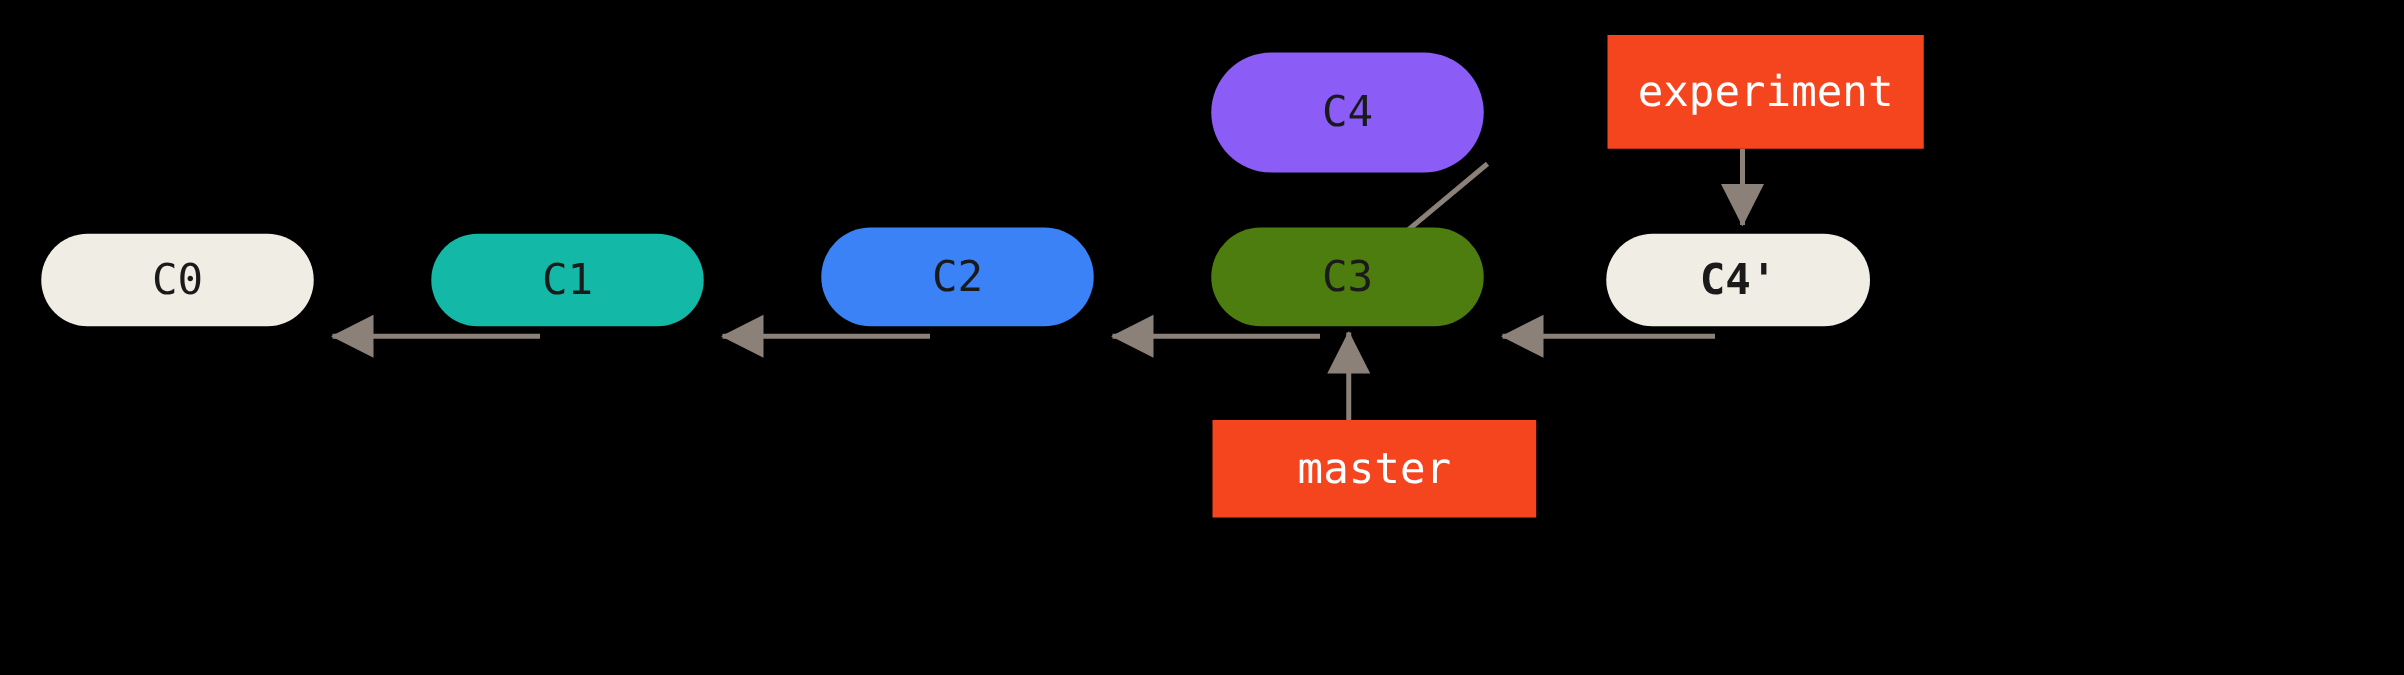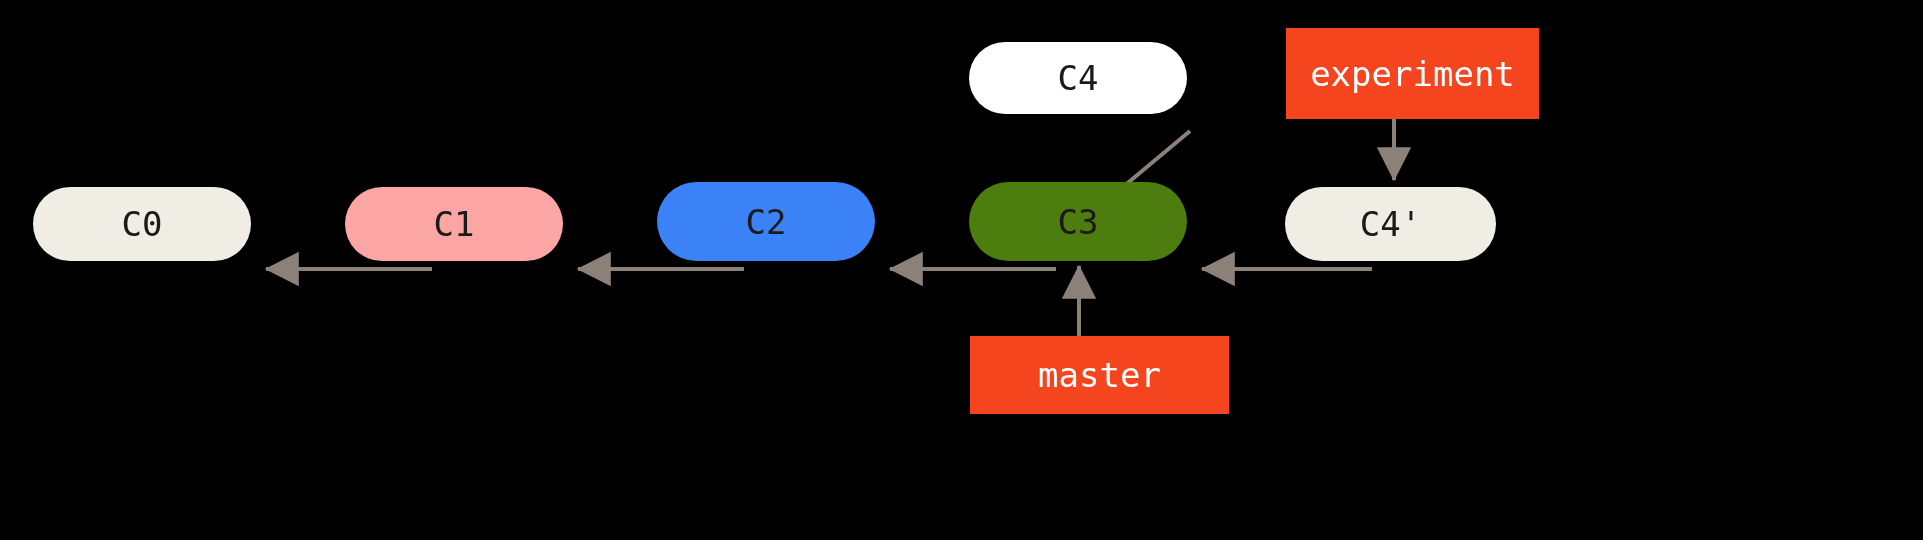--- a/index.html
+++ b/index.html
@@ -95,38 +95,38 @@
 
     <g>
       <line x1="1079" y1="336" x2="1079" y2="266" stroke="#8B8178" stroke-width="4" marker-end="url(#ah)"></line>
     </g>
   </svg>
 
   <div class="commit-node" style="left: 33px; top: 187px; width: 218px; height: 74px; background: rgb(239, 237, 228);">
     <span class="commit-label" style="color: rgb(26, 26, 26);">C0</span>
   </div>
 
-  <div class="commit-node" style="left: 345px; top: 187px; width: 218px; height: 74px; background: #fca5a5;">
+  <div class="commit-node" style="left: 345px; top: 187px; width: 218px; height: 74px; background: #14b8a6;">
     <span class="commit-label" style="color: rgb(26, 26, 26);">C1</span>
   </div>
 
   <div class="commit-node" style="left: 657px; top: 182px; width: 218px; height: 79px; background: #3b82f6;">
     <span class="commit-label" style="color: rgb(26, 26, 26);">C2</span>
   </div>
 
   <div class="commit-node" style="left: 969px; top: 182px; width: 218px; height: 79px; background: #4d7c0f;">
     <span class="commit-label" style="color: rgb(26, 26, 26);">C3</span>
   </div>
 
-  <div class="commit-node" style="left: 969px; top: 42px; width: 218px; height: 72px; background: #ffffff;">
+  <div class="commit-node" style="left: 969px; top: 42px; width: 218px; height: 96px; background: #8b5cf6;">
     <span class="commit-label" style="color: rgb(26, 26, 26);">C4</span>
   </div>
 
   <div class="commit-node" style="left: 1285px; top: 187px; width: 211px; height: 74px; background: rgb(239, 237, 228);">
-    <span class="commit-label" style="color: rgb(26, 26, 26);">C4'</span>
+    <span class="commit-label" style="color: rgb(26, 26, 26); font-weight: bold;">C4'</span>
   </div>
 
   <div class="branch-box" style="left: 970px; top: 336px; width: 259px; height: 78px; background: rgb(244, 69, 31);">
     <span class="branch-label" style="color: rgb(255, 255, 255);">master</span>
   </div>
 
   <div class="branch-box" style="left: 1286px; top: 28px; width: 253px; height: 91px; background: rgb(244, 69, 31);">
     <span class="branch-label" style="color: rgb(255, 255, 255);">experiment</span>
   </div>
 

